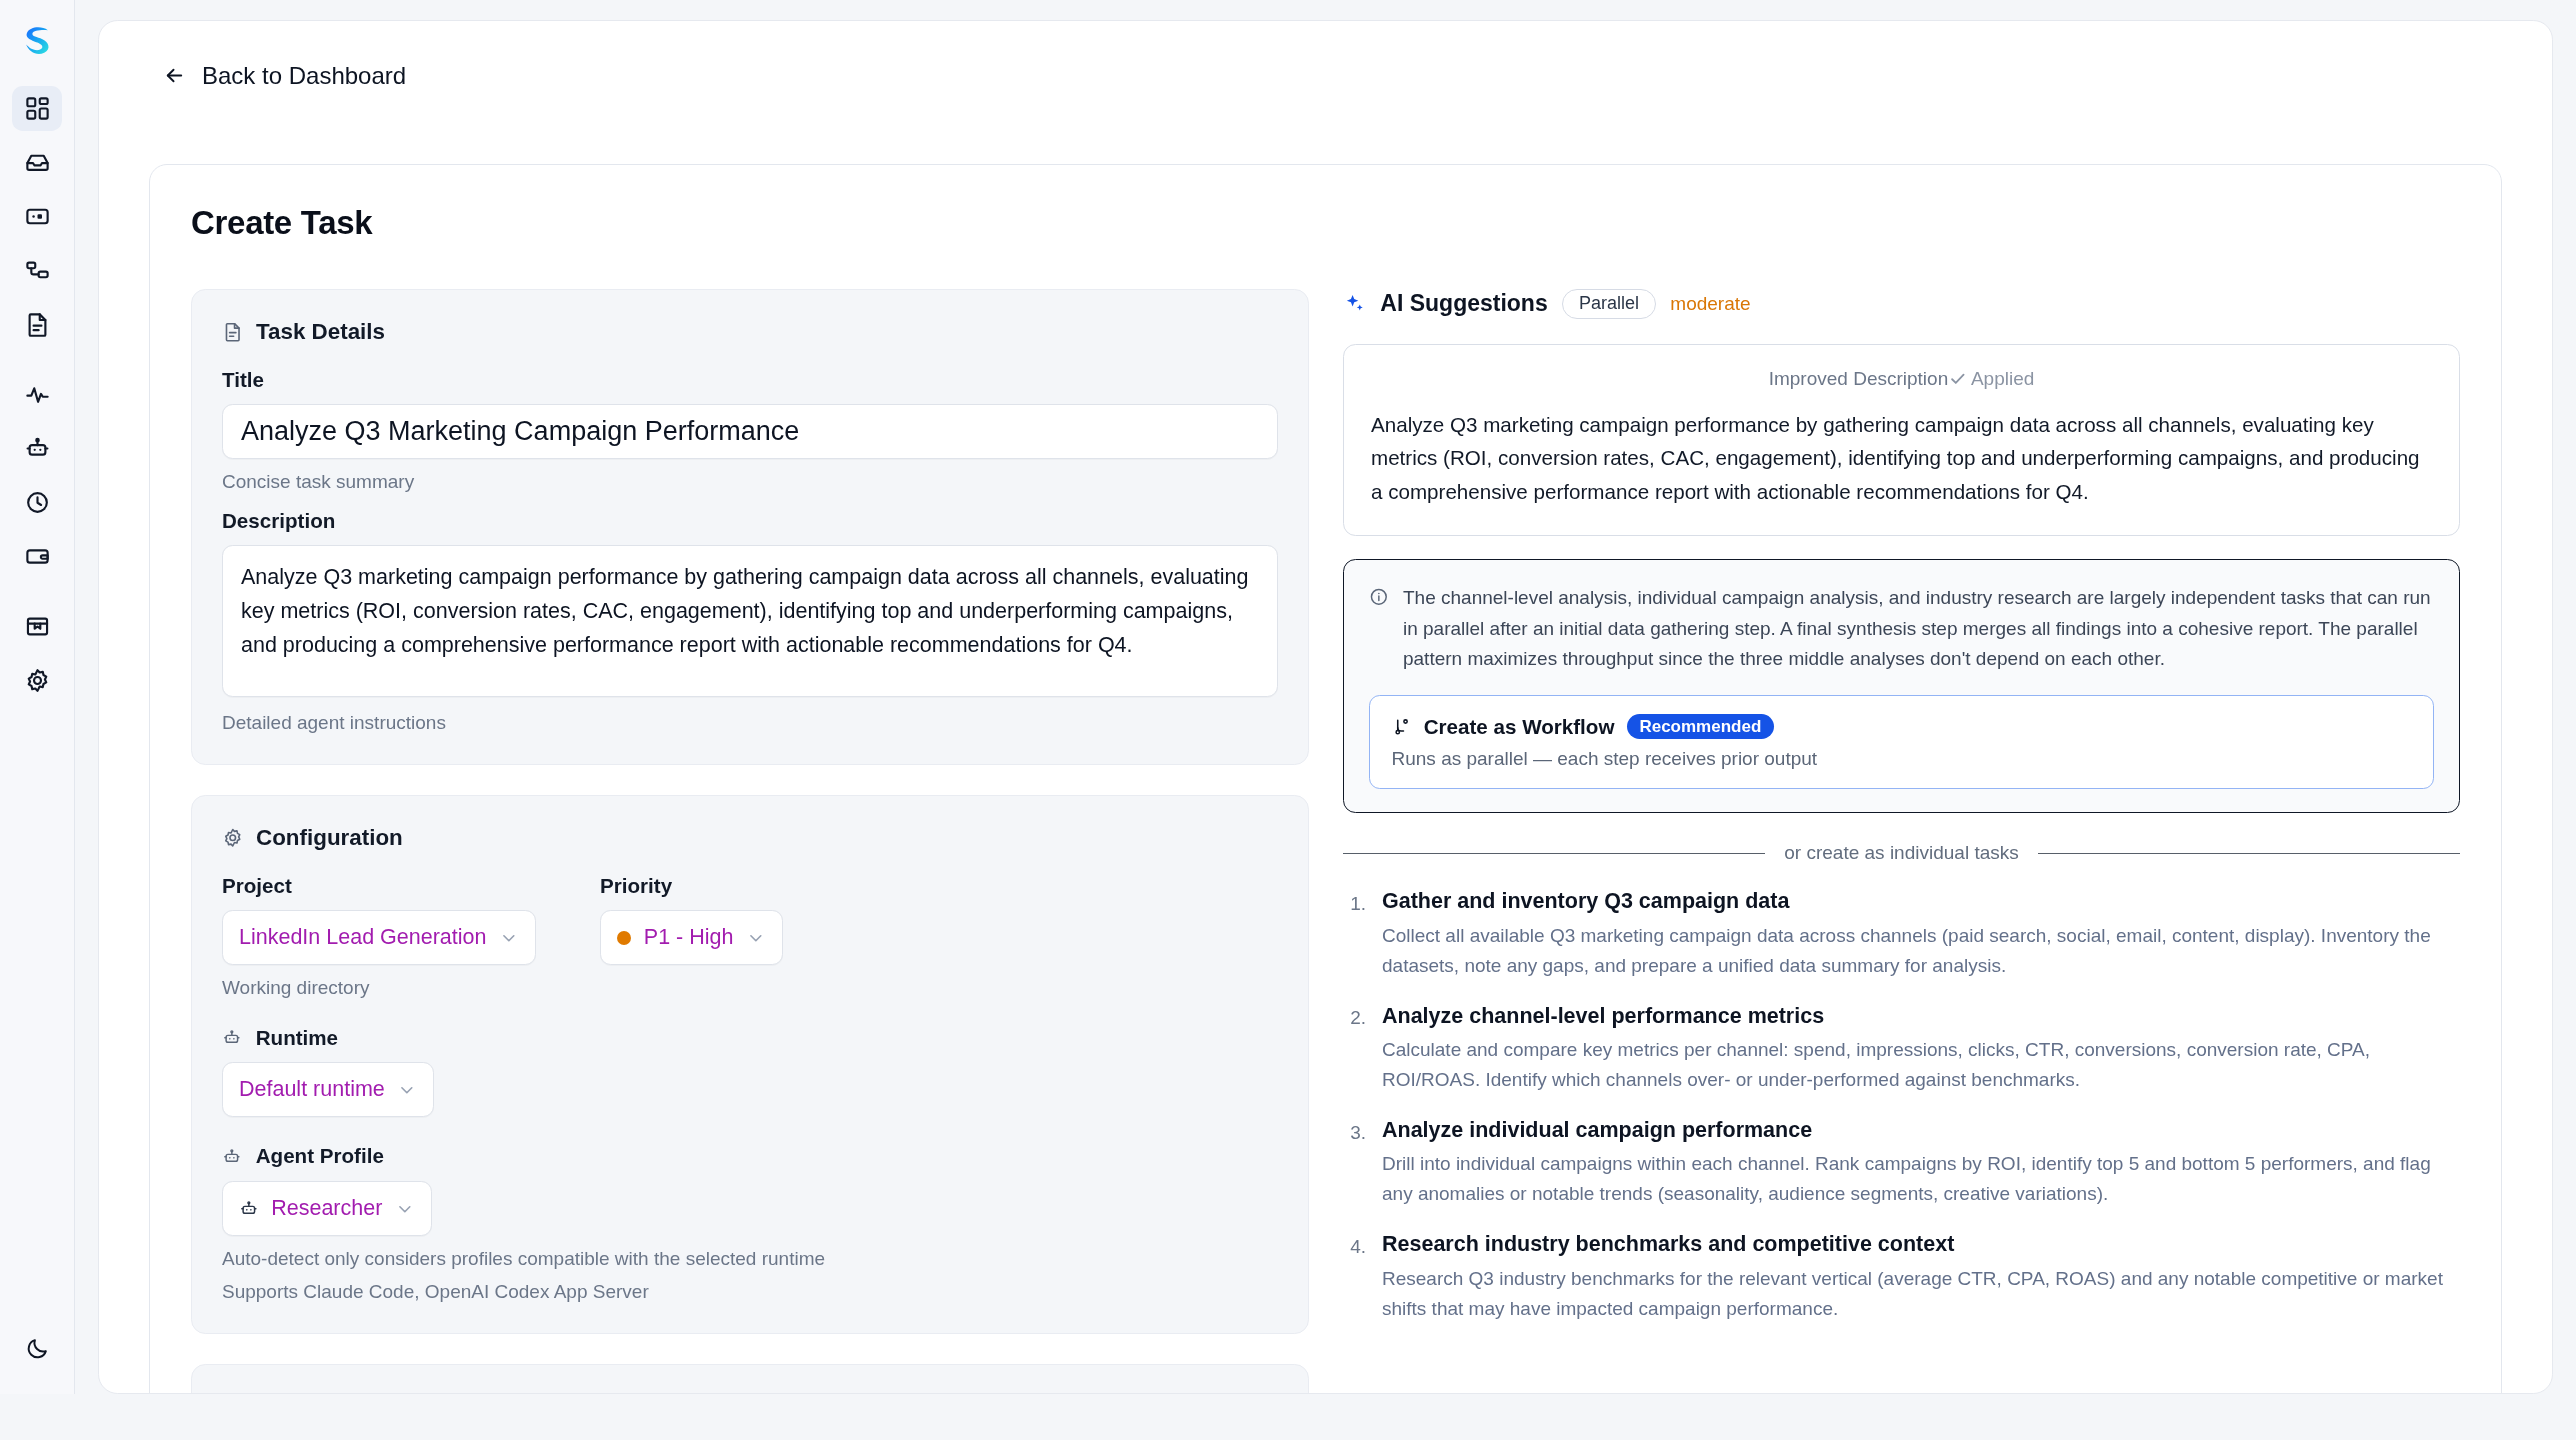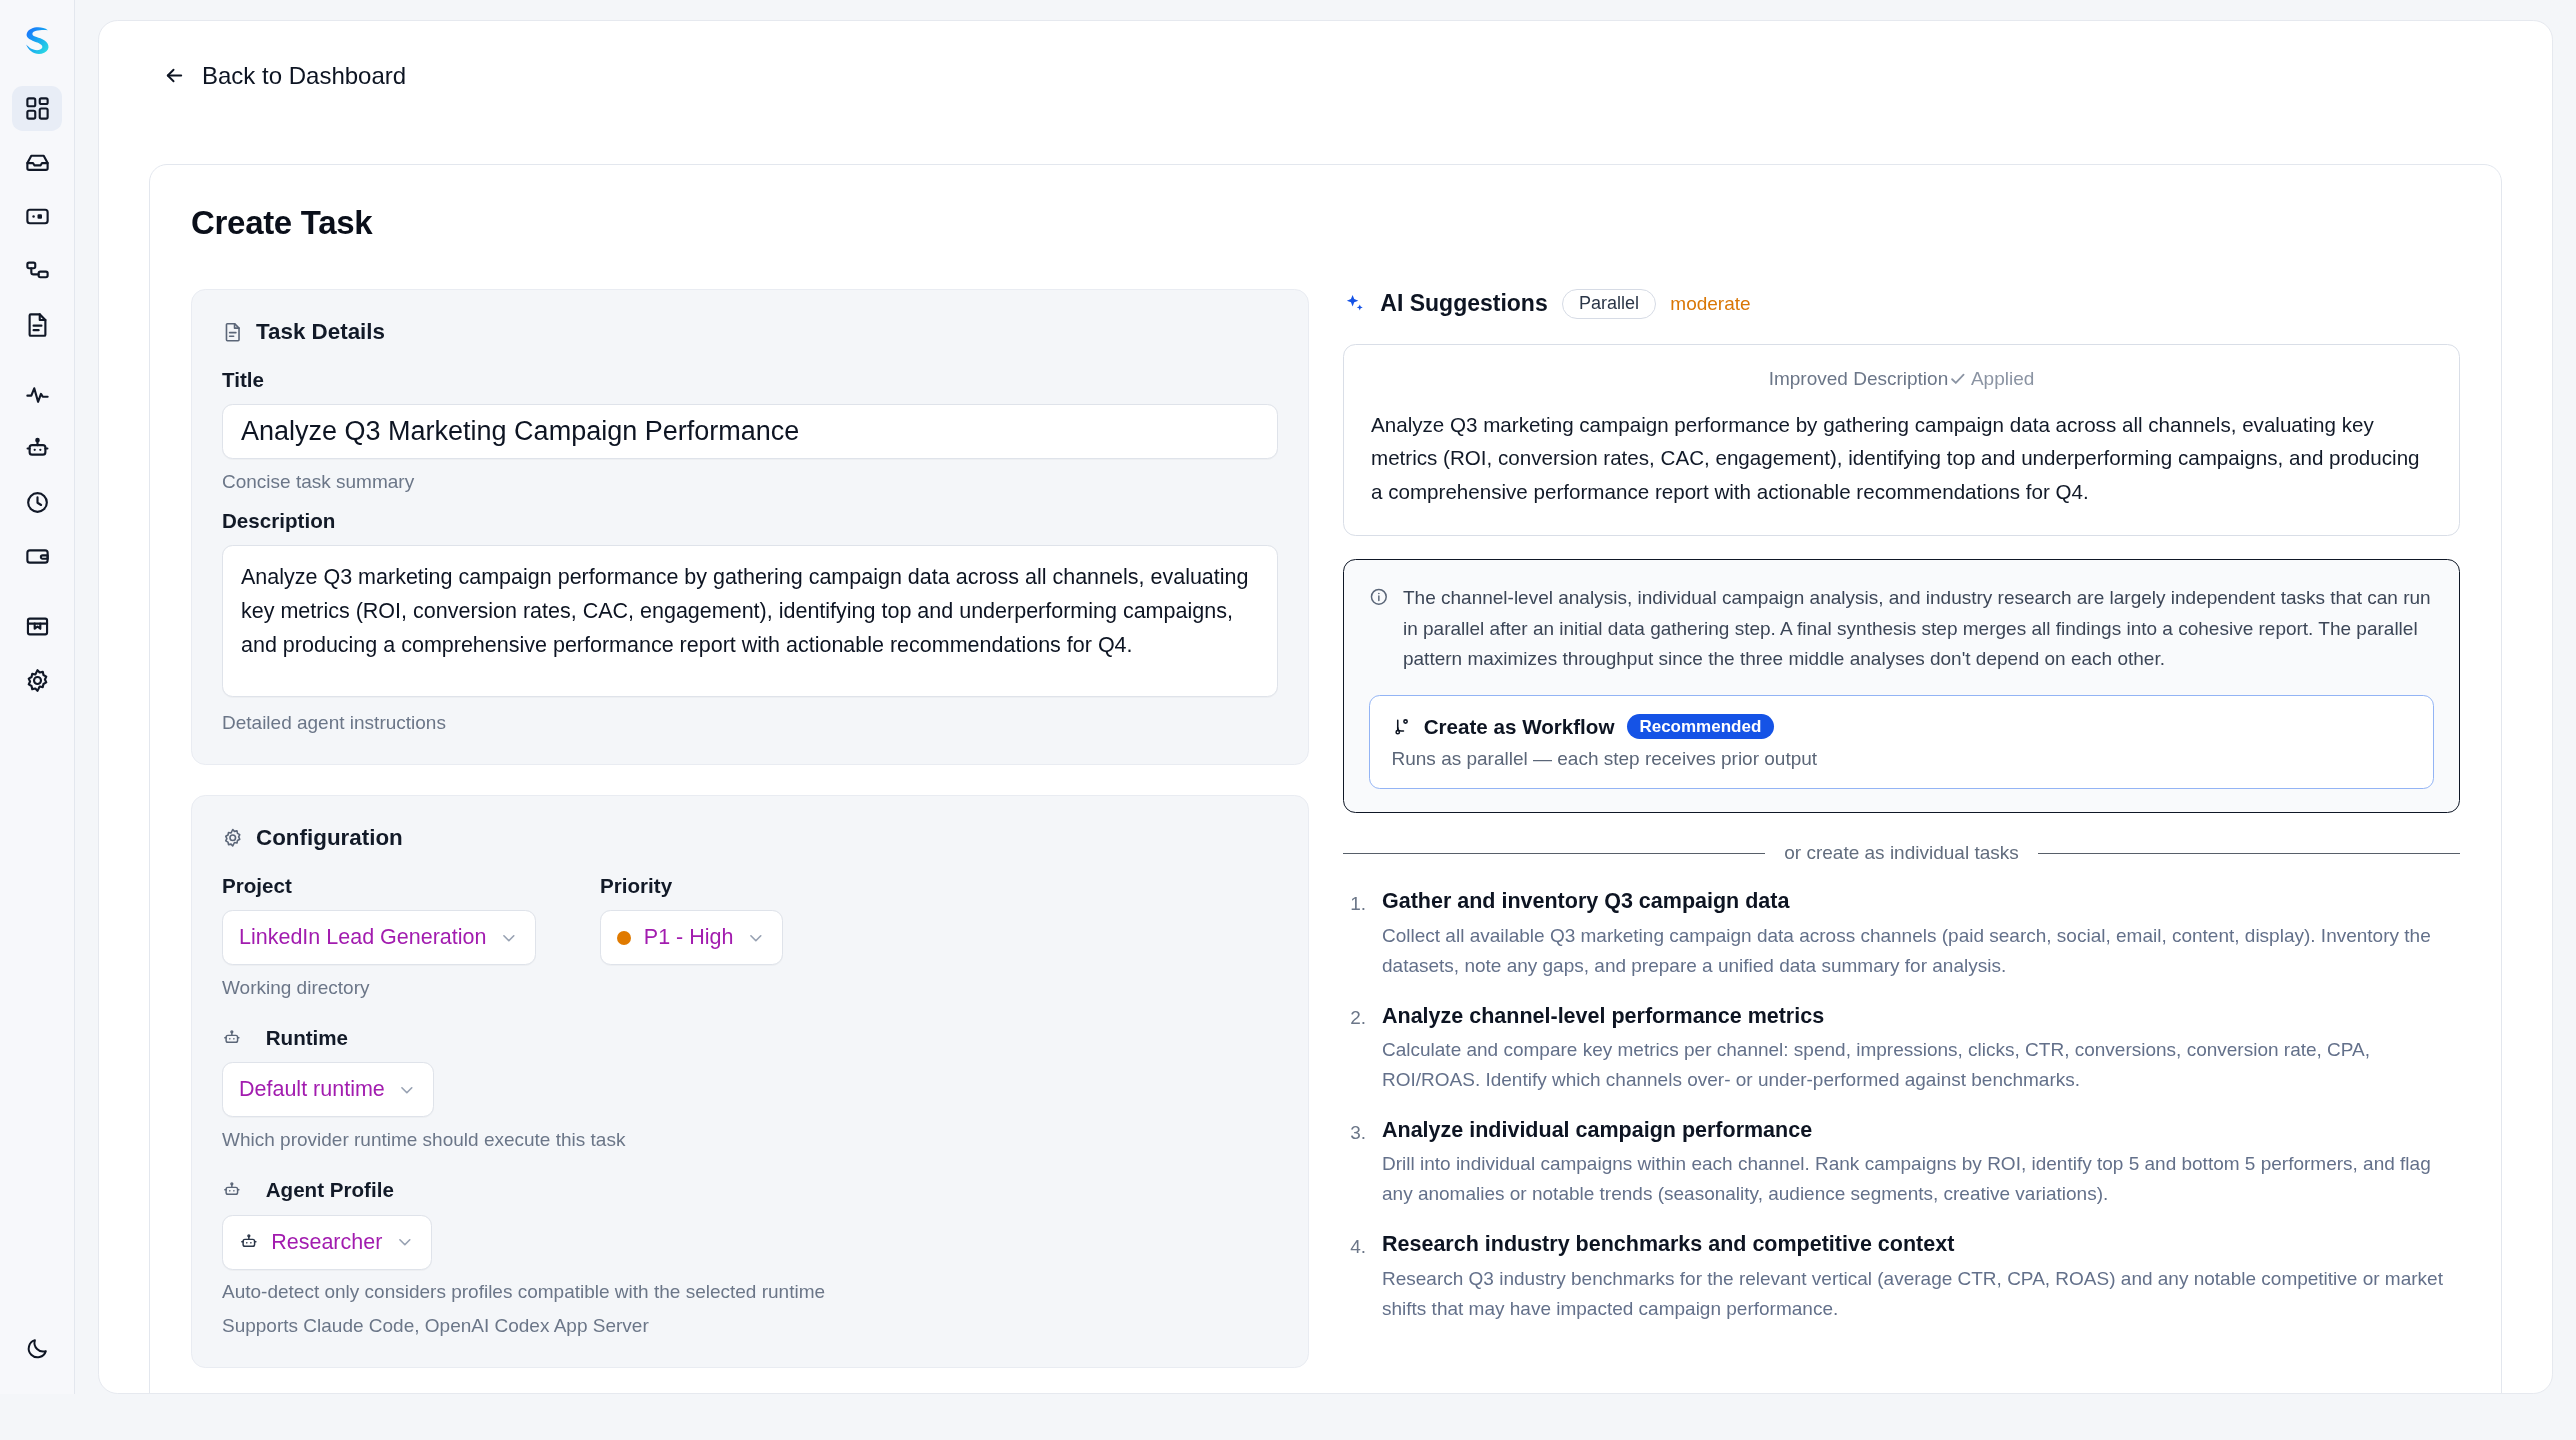--- a/index.html
+++ b/index.html
@@ -79,21 +79,21 @@
     border-radius: 14.3px;
     padding: 29px 30px 30px 30px;
     margin-bottom: 30px;
   }
   .panel-head {
     display: flex; align-items: center; gap: 12.5px;
     font-size: 22.4px; font-weight: 600; color: #121a28;
     margin-bottom: 23px;
   }
   .field-label { font-size: 20.6px; font-weight: 600; color: #121a28; margin-bottom: 12.5px; }
-  .field-label.icon-label { display:flex; align-items:center; gap:24px; }
+  .field-label.icon-label { display:flex; align-items:center; gap:14px; }
   .hint { font-size: 19px; color: #6b7688; margin-top: 11.6px; }
 
   .text-input {
     width: 100%; height: 55px;
     border: 0.9px solid #dfe3ea; border-radius: 10.7px;
     background: #fff; color: #0d1422;
     font-size: 27px; padding: 0 18px;
     font-family: "Liberation Sans", sans-serif;
     box-shadow: 0 0.9px 0.9px rgba(16,24,40,.03);
   }
@@ -409,21 +409,20 @@
                   <span>Runtime</span>
                 </div>
                 <div class="select">
                   <span>Default runtime</span>
                   <span class="chev">
                     <svg width="19.7" height="19.7" viewBox="0 0 24 24" fill="none" stroke="#97a1b2" stroke-width="2" stroke-linecap="round" stroke-linejoin="round">
                         <path d="M6 9.5 l6 6 l6-6"></path>
                       </svg>
                   </span>
                 </div>
-                <div class="hint">Which provider runtime should execute this task</div>
               </div>
 
               <div style="margin-top:27px;">
                 <div class="field-label icon-label">
                   <span>
                     <svg width="19.7" height="19.7" viewBox="0 0 24 24" fill="none" stroke="#5b6678" stroke-width="1.8" stroke-linecap="round" stroke-linejoin="round">
                       <rect x="5" y="9" width="14" height="8.5" rx="2.2"></rect>
                         <path d="M12 5.5 v3.5"></path>
                         <circle cx="12" cy="4.6" r="1.1"></circle>
                       <path d="M5 12 H3.4"></path>

